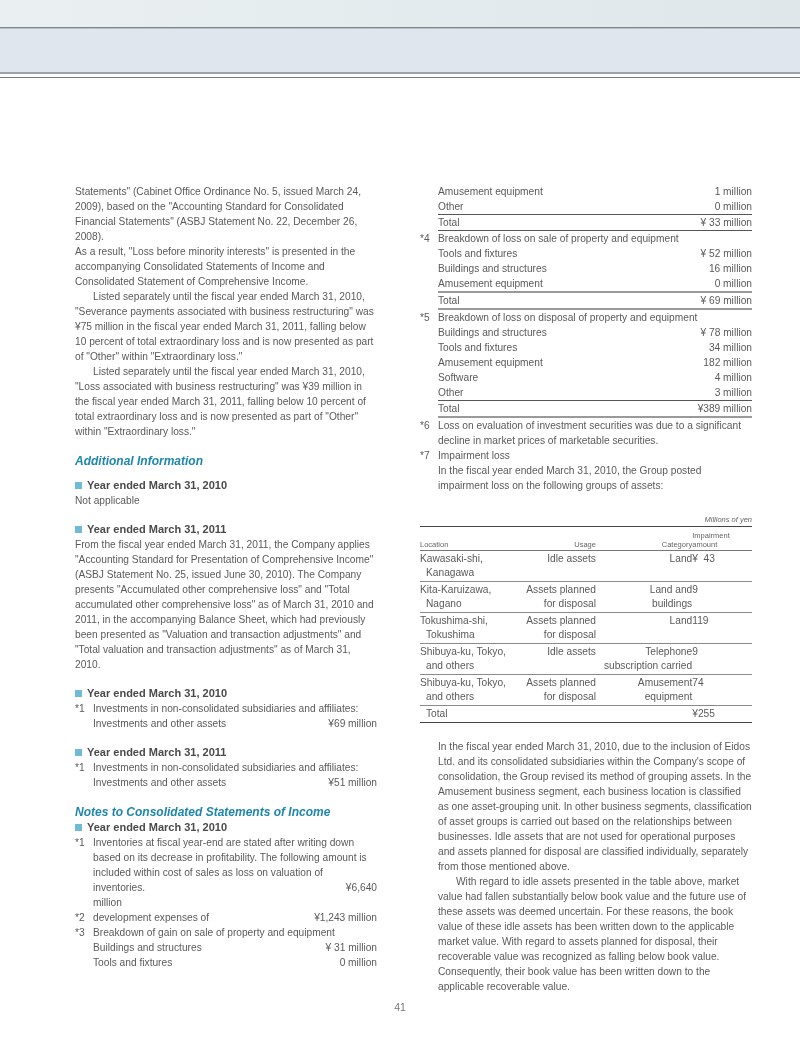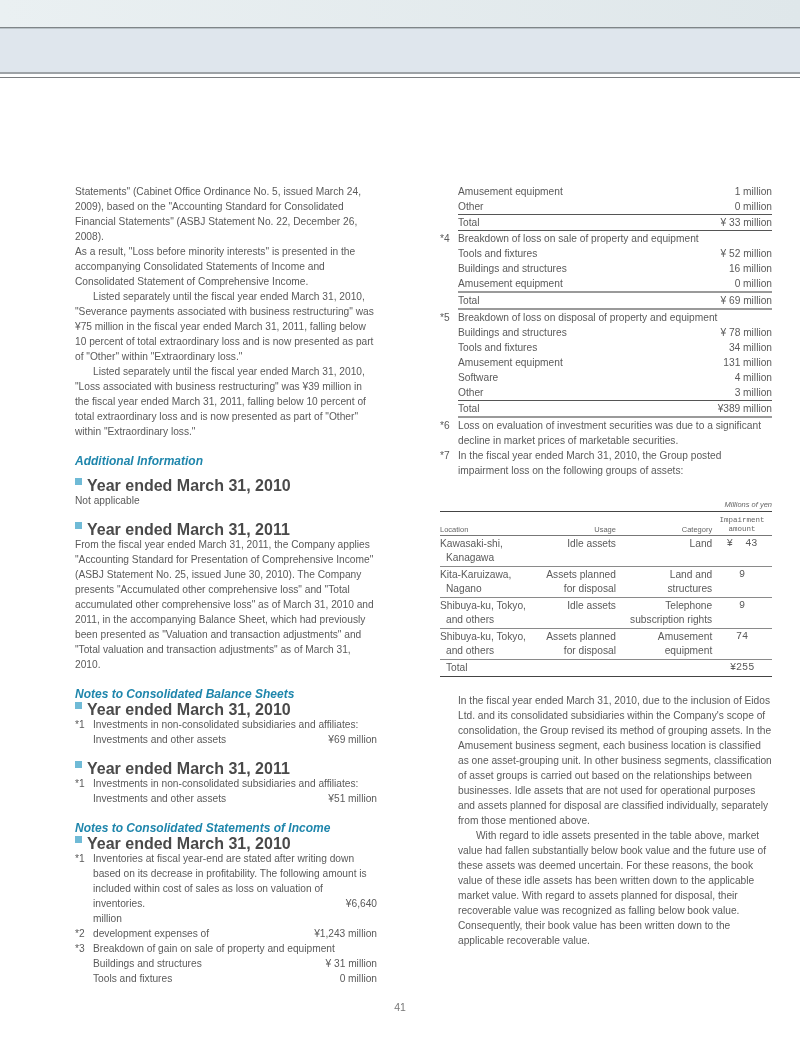--- a/index.html
+++ b/index.html
@@ -17,32 +17,32 @@
   .hdr-band {
     position: absolute; left: 0; top: 28px; width: 800px; height: 44px;
     background: #dfe6ed; border-top: 1px solid #b9c2c7;
     box-sizing: border-box;
   }
   .hdr-line2 { position: absolute; left: 0; top: 72px; width: 800px; height: 2px; background: #9ea3a7; }
   .hdr-line3 { position: absolute; left: 0; top: 77px; width: 800px; height: 1px; background: #7a7d80; }
 
   .col { position: absolute; top: 184px; font-size: 10.2px; line-height: 15px; }
   .col.left { left: 75px; width: 302px; }
-  .col.right { left: 440px; width: 332px; }
+  .col.right { left: 420px; width: 332px; }
 
   p { margin: 0; }
   .indent { text-indent: 18px; }
   .h-blue {
     color: #1f86ac; font-weight: bold; font-size: 12px; line-height: 16px;
     margin: 0;
     font-style: italic;
   }
   .sub {
-    color: #4a4a4a; font-weight: bold; font-size: 16px; line-height: 15px;
-    display: flex; align-items: flex-start;
+    color: #4a4a4a; font-weight: bold; font-size: 11px; line-height: 15px;
+    display: flex; align-items: center;
   }
   .sq {
     display: inline-block; width: 7px; height: 7px; background: #6fbad6;
     margin-right: 5px; flex: none;
   }
   .gap-s { height: 9px; }
   .gap-m { height: 14px; }
 
   .note { display: flex; }
   .note .mark { width: 18px; flex: none; }
@@ -64,21 +64,21 @@
     font-weight: normal; font-size: 7.5px; line-height: 9px; color: #666;
     vertical-align: bottom; padding: 4px 0 1px 0;
   }
   table.imp thead tr { border-top: 1px solid #444; border-bottom: 1px solid #777; }
   table.imp td { vertical-align: top; padding: 1px 0 1px 0; }
   table.imp tbody tr { border-bottom: 1px solid #8a8a8a; }
   table.imp tbody tr.total { border-bottom: 1px solid #444; }
   .c-loc { text-align: left; width: 30%; }
   .c-use { text-align: right; width: 23%; }
   .c-cat { text-align: right; width: 29%; }
-  .c-amt { text-align: center; width: 18%; font-family: Liberation Mono, monospace; }
+  .c-amt { text-align: left; width: 18%; }
   .loc2 { padding-left: 6px; display: block; }
   .total td.c-loc { padding-left: 6px; }
 
   .after-tbl { margin-top: 16px; padding-left: 18px; }
   .page-num {
     position: absolute; left: 0; width: 800px; top: 1001px; text-align: center;
     font-size: 10.5px; color: #777;
   }
 </style>
 </head>
@@ -105,21 +105,20 @@
   </div>
   <p>Not applicable</p>
   <div class="gap-m"></div>
   <div class="sub">
     <span class="sq"></span>
     <span>Year ended March 31, 2011</span>
   </div>
   <p>From the fiscal year ended March 31, 2011, the Company applies "Accounting Standard for Presentation of Comprehensive Income" (ASBJ Statement No. 25, issued June 30, 2010). The Company presents "Accumulated other comprehensive loss" and "Total accumulated other comprehensive loss" as of March 31, 2010 and 2011, in the accompanying Balance Sheet, which had previously been presented as "Valuation and transaction adjustments" and "Total valuation and transaction adjustments" as of March 31, 2010.</p>
 
   <div class="gap-m"></div>
-  <h2 class="h-blue">Notes to Consolidated Balance Sheets</h2>
   <div class="sub">
     <span class="sq"></span>
     <span>Year ended March 31, 2010</span>
   </div>
   <div class="note">
     <span class="mark">*1</span>
     <div class="body">
       <p>Investments in non-consolidated subsidiaries and affiliates:</p>
       <div class="row">
         <span class="lbl">Investments and other assets</span>
@@ -230,21 +229,21 @@
     <div class="row">
       <span class="lbl">Buildings and structures</span>
       <span class="amt">¥ 78 million</span>
     </div>
     <div class="row">
       <span class="lbl">Tools and fixtures</span>
       <span class="amt">34 million</span>
     </div>
     <div class="row">
       <span class="lbl">Amusement equipment</span>
-      <span class="amt">131 million</span>
+      <span class="amt">182 million</span>
     </div>
     <div class="row">
       <span class="lbl">Software</span>
       <span class="amt">4 million</span>
     </div>
     <div class="row ruled-bot">
       <span class="lbl">Other</span>
       <span class="amt">3 million</span>
     </div>
     <div class="row ruled-bot-grey">
@@ -254,20 +253,21 @@
   </div>
 
   <div class="note">
     <span class="mark">*6</span>
     <div class="body">Loss on evaluation of investment securities was due to a significant decline in market prices of marketable securities.</div>
   </div>
 
   <div class="note">
     <span class="mark">*7</span>
     <div class="body">
+      <p>Impairment loss</p>
       <p>In the fiscal year ended March 31, 2010, the Group posted impairment loss on the following groups of assets:</p>
     </div>
   </div>
 
   <div class="tbl-wrap">
     <div class="gap-s"></div>
     <div class="tbl-unit">Millions of yen</div>
     <table class="imp">
       <thead>
         <tr>
@@ -280,27 +280,33 @@
       <tbody>
         <tr>
           <td class="c-loc"><span>Kawasaki-shi,</span><span class="loc2">Kanagawa</span></td>
           <td class="c-use"><span>Idle assets</span></td>
           <td class="c-cat"><span>Land</span></td>
           <td class="c-amt" style="white-space:pre">¥  43</td>
         </tr>
         <tr>
           <td class="c-loc"><span>Kita-Karuizawa,</span><span class="loc2">Nagano</span></td>
           <td class="c-use"><span>Assets planned</span><br><span>for disposal</span></td>
-          <td class="c-cat"><span>Land and</span><br><span>structures</span></td>
+          <td class="c-cat"><span>Land and</span><br><span>buildings</span></td>
           <td class="c-amt">9</td>
+        </tr>
+        <tr>
+          <td class="c-loc"><span>Tokushima-shi,</span><span class="loc2">Tokushima</span></td>
+          <td class="c-use"><span>Assets planned</span><br><span>for disposal</span></td>
+          <td class="c-cat"><span>Land</span></td>
+          <td class="c-amt">119</td>
         </tr>
         <tr>
           <td class="c-loc"><span>Shibuya-ku, Tokyo,</span><span class="loc2">and others</span></td>
           <td class="c-use"><span>Idle assets</span></td>
-          <td class="c-cat"><span>Telephone</span><br><span>subscription rights</span></td>
+          <td class="c-cat"><span>Telephone</span><br><span>subscription carried</span></td>
           <td class="c-amt">9</td>
         </tr>
         <tr>
           <td class="c-loc"><span>Shibuya-ku, Tokyo,</span><span class="loc2">and others</span></td>
           <td class="c-use"><span>Assets planned</span><br><span>for disposal</span></td>
           <td class="c-cat"><span>Amusement</span><br><span>equipment</span></td>
           <td class="c-amt">74</td>
         </tr>
         <tr class="total">
           <td class="c-loc">Total</td>

